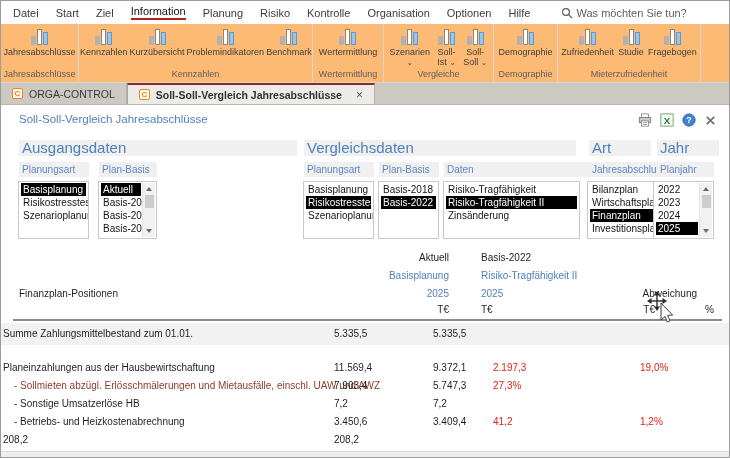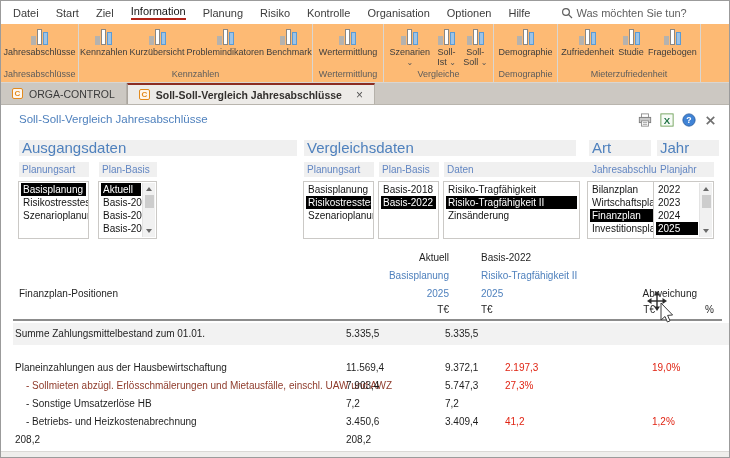--- a/index.html
+++ b/index.html
@@ -47,21 +47,21 @@
            display:flex;flex-direction:column;align-items:center;box-sizing:border-box;}
   .tri-up{width:0;height:0;border-left:3px solid transparent;border-right:3px solid transparent;border-bottom:4px solid #6a6a6a;margin-top:4px;}
   .tri-dn{width:0;height:0;border-left:3px solid transparent;border-right:3px solid transparent;border-top:4px solid #6a6a6a;margin-bottom:4px;margin-top:auto;}
   .thumb{width:9px;height:13px;background:#cdcdcd;margin-top:4px;}
   
   .hspan{position:absolute;font-size:10px;white-space:nowrap;color:#1f1f1f;}
   .hspan.blue{color:#4f81bd;}
   .sepline{position:absolute;left:12px;right:7px;top:214px;height:2px;background:#8c8c8c;}
   
   .rows{position:absolute;left:0;right:0;top:218px;}
-  .trow{display:grid;grid-template-columns:331px 99px 60px 147px 59px;padding-left:2px;font-size:10px;height:18px;line-height:18px;align-items:center;margin-left:12px;}
+  .trow{display:grid;grid-template-columns:331px 99px 60px 147px 59px;padding-left:2px;font-size:10px;height:18px;line-height:18px;align-items:center;}
   .trow .c{white-space:nowrap;overflow:visible;}
   .trow .num{}
   .trow .red{color:#e02413;}
   .trow.gray{background:#f2f2f2;height:22px;line-height:22px;margin-bottom:14px;}
   .trow .sub{padding-left:11px;}
   .trow .warn{color:#8f3b2b;}
   .bottomstrip{position:absolute;left:0;right:0;bottom:0;height:5px;background:#efeeec;border-top:1px solid #dbd9d6;}
   .cursor{position:absolute;left:645px;top:186px;pointer-events:none;}
 </style>
 </head>

